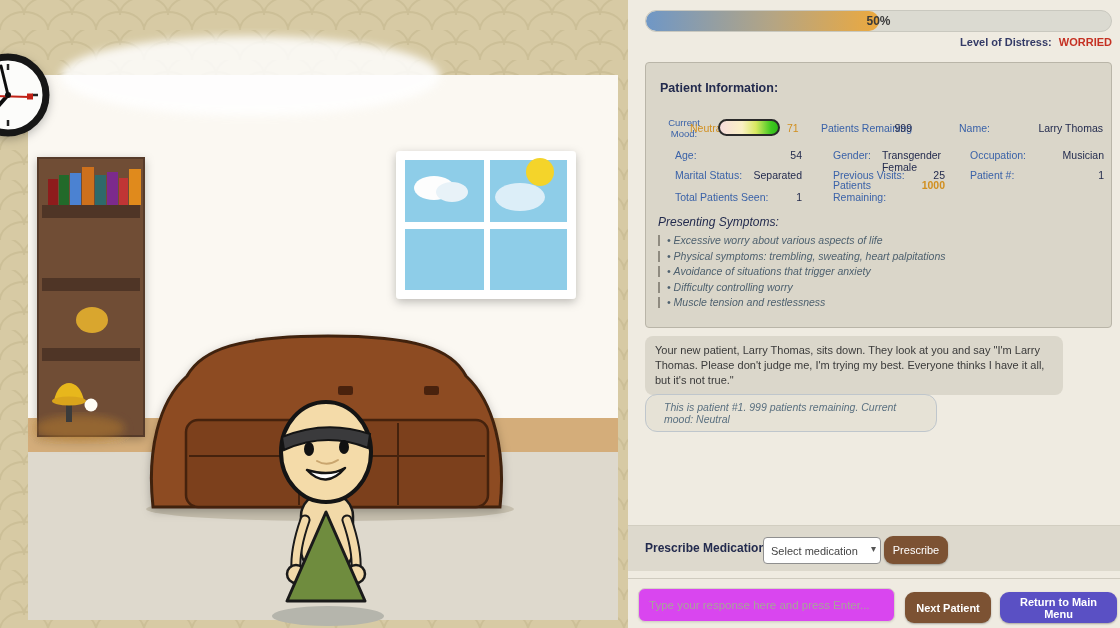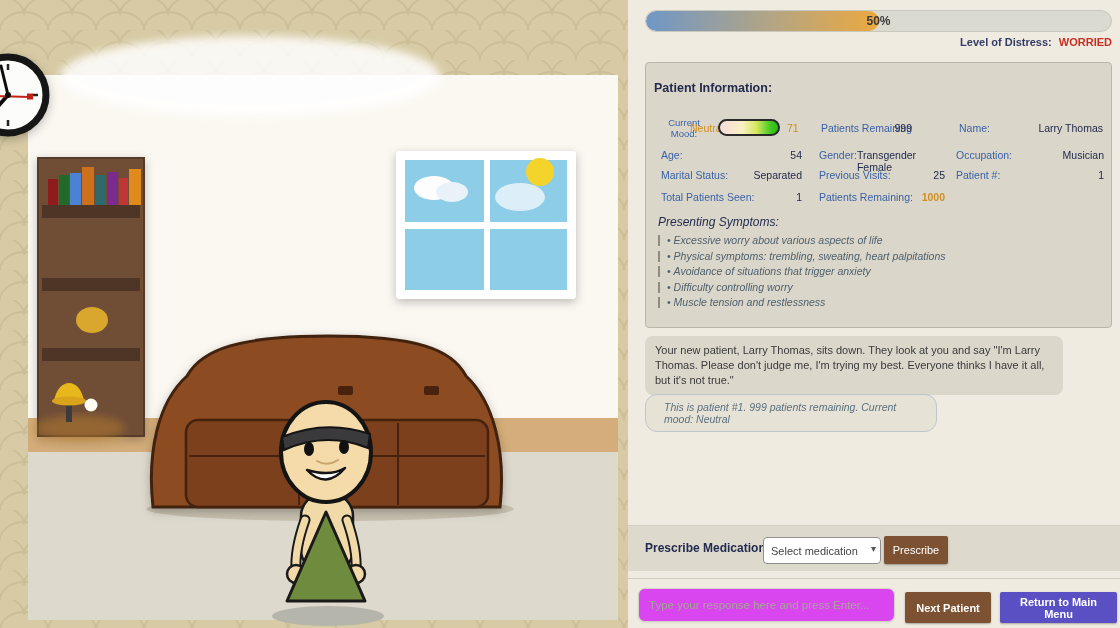--- a/index.html
+++ b/index.html
@@ -17,60 +17,60 @@
   .distress-fill{position:absolute;left:0;top:0;height:100%;width:50%;border-radius:11px;
     background:linear-gradient(90deg,var(--bar_blue,#6F97C6) 0%, #B5A583 55%, var(--bar_orange,#ECA93E) 100%);}
   .distress-pct{position:absolute;left:0;top:0;width:100%;height:100%;display:flex;align-items:center;justify-content:center;
     font-size:12px;font-weight:bold;color:#3A3A3A;}
   .distress-caption{position:absolute;left:17px;top:36px;width:467px;text-align:right;font-size:11px;font-weight:bold;}
   .distress-caption .lbl{color:#333A66;}
   .distress-caption .sts{color:var(--red,#C53022);margin-left:4px;}
 
   .patient-card{position:absolute;left:17px;top:62px;width:467px;height:266px;background:var(--panel_card_bg,#DAD6C9);
     border:1px solid #B9B5A8;border-radius:4px;}
-  .card-heading{position:absolute;left:8px;top:18px;font-size:12.5px;font-weight:bold;color:var(--navy,#232B4E);}
+  .card-heading{position:absolute;left:14px;top:18px;font-size:12.5px;font-weight:bold;color:var(--navy,#232B4E);}
 
   .row1{position:absolute;left:0;top:52px;width:100%;height:28px;font-size:10.5px;}
   .mood-label{position:absolute;left:15px;top:2px;width:46px;line-height:11px;color:var(--label_blue,#3A62A8);font-size:9.5px;text-align:center;}
   .mood-value{position:absolute;left:44px;top:7px;color:var(--orange,#D18F1F);font-size:10.5px;}
   .mood-bar{position:absolute;left:72px;top:4px;width:62px;height:17px;border-radius:9px;border:2px solid #2A2A2A;
     background:linear-gradient(90deg,#F5DCDC 0%,#FAF0C4 38%,#D8E860 62%,#3FC820 88%,#2FB818 100%);}
   .mood-score{position:absolute;left:141px;top:7px;color:var(--orange,#D18F1F);}
   .pr-label{position:absolute;left:175px;top:7px;color:var(--label_blue,#3A62A8);}
   .pr-value{position:absolute;left:230px;top:7px;width:36px;text-align:right;color:var(--navy,#232B4E);}
   .name-label{position:absolute;left:313px;top:7px;color:var(--label_blue,#3A62A8);}
   .name-value{position:absolute;right:8px;top:7px;color:var(--navy,#232B4E);}
 
   .info-row{position:absolute;left:15px;width:447px;height:14px;display:flex;font-size:10.5px;}
   .info-row .cell{display:flex;justify-content:space-between;}
   .info-row .c1{width:141px;}
-  .info-row .c2{width:126px;margin-left:17px;}
+  .info-row .c2{width:126px;margin-left:17px;gap:11px;}
   .info-row .c3{width:148px;margin-left:11px;}
-  .info-row .lbl{color:var(--label_blue,#3A62A8);}
+  .info-row .lbl{color:var(--label_blue,#3A62A8);margin-left:14px;}
   .info-row .val{color:var(--navy,#232B4E);}
   .info-row .val.hl{color:var(--orange,#D18F1F);font-weight:bold;}
   .row-2{top:86px;} .row-3{top:106px;} .row-4{top:126px;align-items:flex-end;}
 
   .symptoms-heading{position:absolute;left:12px;top:152px;font-size:12px;font-weight:normal;font-style:italic;color:var(--navy,#232B4E);}
   .symptoms-list{position:absolute;left:12px;top:172px;right:10px;margin:0;padding:0;list-style:none;}
   .symptom{border-left:2px solid #8F8B80;padding-left:7px;margin-bottom:4.5px;font-size:10.5px;font-style:italic;color:#4E616F;line-height:11px;}
   .symptom::before{content:"\2022\00a0";}
 
   .chat-box{position:absolute;left:17px;top:336px;width:418px;min-height:44px;background:var(--box_bg,#DBD7CB);
     border-radius:8px;padding:7px 10px;font-size:11px;color:#3A3A3A;line-height:15px;}
   .chat-note{position:absolute;left:17px;top:394px;width:292px;background:var(--note_bg,#E6E2D6);
     border:1px solid #BFC6CC;border-radius:12px;padding:6px 18px;font-size:10.5px;font-style:italic;color:#5A7080;}
 
   .prescribe-strip{position:absolute;left:0;top:525px;width:492px;height:46px;background:var(--strip_bg,#DDD9CD);border-top:1px solid #D2CEC1;}
   .prescribe-label{position:absolute;left:17px;top:15px;font-size:12px;font-weight:bold;color:var(--navy,#232B4E);}
   .select-wrap{position:absolute;left:135px;top:11px;width:118px;height:27px;}
   .select-wrap select{width:100%;height:100%;appearance:none;-webkit-appearance:none;background:#fff;border:1px solid #8F8F8F;
     border-radius:4px;font-size:11px;color:#444;padding:0 16px 0 7px;cursor:pointer;}
   .select-wrap .chev{position:absolute;right:5px;top:6px;font-size:10px;color:#555;pointer-events:none;}
-  .btn{border:none;border-radius:2px;color:#fff;cursor:pointer;box-shadow:0 1px 2px rgba(0,0,0,.3);}
+  .btn{border:none;border-radius:9px;color:#fff;cursor:pointer;box-shadow:0 1px 2px rgba(0,0,0,.3);}
   .prescribe-btn{position:absolute;left:256px;top:10px;width:64px;height:28px;background:var(--brown,#7C5233);font-size:11px;}
   .divider{position:absolute;left:0;top:578px;width:492px;height:1px;background:#CFCBBF;}
 
   .response-input{position:absolute;left:10px;top:588px;width:257px;height:34px;border:1px solid #D6D2C6;border-radius:7px;
     background:#d946ef;padding:0 10px;font-size:11.5px;color:#333;box-shadow:0 1px 2px rgba(0,0,0,.08);}
   .response-input::placeholder{color:#A8A39A;}
   .next-btn{position:absolute;left:277px;top:592px;width:86px;height:31px;background:var(--brown,#7C5233);font-size:11px;font-weight:bold;}
   .return-btn{position:absolute;left:372px;top:592px;width:117px;height:31px;background:var(--purple,#5A50C4);font-size:11px;font-weight:bold;}
 </style>
 </head>

